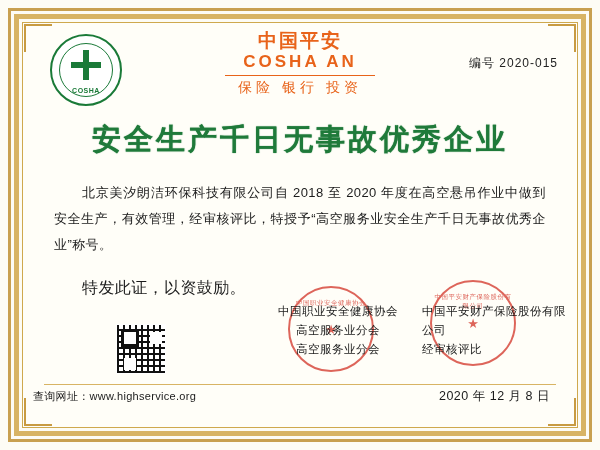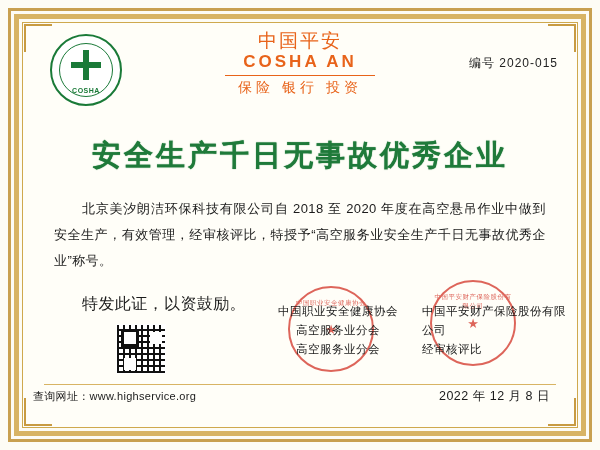--- a/index.html
+++ b/index.html
@@ -126,21 +126,21 @@
     position: absolute;
     left: 50%;
     transform: translateX(-50%);
     top: 0;
     text-align: center;
     width: 190px;
   }
   .pingan-cn {
     color: #e8631a;
     font-size: 19px;
-    font-weight: normal;
+    font-weight: bold;
     letter-spacing: 2px;
     line-height: 22px;
   }
   .pingan-en {
     color: #e8631a;
     font-size: 17px;
     font-weight: bold;
     letter-spacing: 3px;
     line-height: 20px;
   }
@@ -159,21 +159,21 @@
     position: absolute;
     right: 12px;
     top: 25px;
     font-size: 12px;
     color: #222222;
     letter-spacing: 1px;
   }
 
   
   .title {
-    margin-top: 28px;
+    margin-top: 12px;
     text-align: center;
     font-family: "DejaVu Sans", sans-serif;
     font-size: 29px;
     font-weight: bold;
     letter-spacing: 3px;
     color: #1f7a3a;
     text-shadow: 0 0 1px #1f7a3a;
   }
 
   
@@ -360,17 +360,17 @@
         <div>中国平安财产保险股份有限公司</div>
         <div>经审核评比</div>
       </div>
     </div>
 
     <div class="qr"></div>
 
     <div class="footer">
       <div class="footer-line"></div>
       <div class="website">查询网址：www.highservice.org</div>
-      <div class="date">2022 年 12 月 8 日</div>
+      <div class="date">2020 年 12 月 8 日</div>
     </div>
 
   </div>
 </div>
 
 </body></html>

